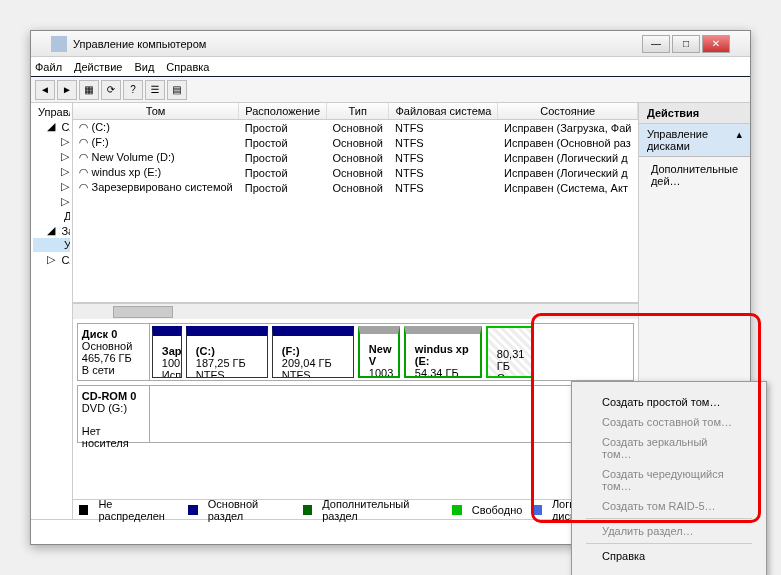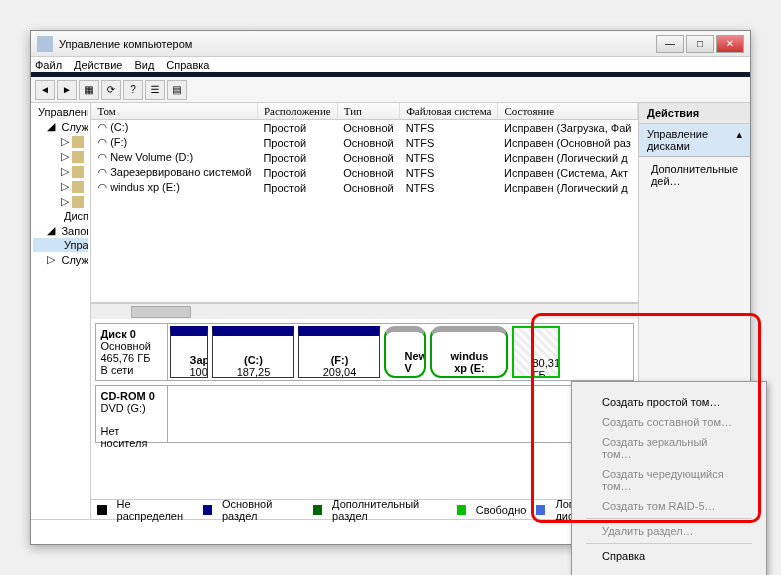--- a/index.html
+++ b/index.html
@@ -1,47 +1,47 @@
 <!DOCTYPE html>
 <html><head>
 <meta charset="utf-8">
 <style>
 * { box-sizing: border-box; margin: 0; padding: 0; font-family: Tahoma, sans-serif; font-size: 11px; }
 body { background: #f0f0f0; padding: 30px; }
 .window { width: 721px; height: 515px; background: #fff; border: 1px solid #888; box-shadow: 0 3px 10px rgba(0,0,0,0.3); position: relative; }
-.titlebar { height: 26px; background: linear-gradient(#fafafa, #e8e8e8); border-bottom: 1px solid #ccc; display: flex; align-items: center; padding: 0 6px; }
+.titlebar { height: 26px; background: linear-gradient(#fafafa, #e8e8e8); border-bottom: 1px solid #ccc; display: flex; align-items: center; padding: 0 20px; }
 .titlebar .icon { width: 16px; height: 16px; background: #b0c4de; margin-right: 6px; }
 .titlebar .title { flex: 1; }
 .winbtns { display: flex; gap: 2px; }
 .winbtn { width: 28px; height: 18px; border: 1px solid #aaa; background: linear-gradient(#f8f8f8,#dcdcdc); display: flex; align-items: center; justify-content: center; cursor: pointer; font-size: 10px; }
 .winbtn.close { background: linear-gradient(#e88,#c33); color: #fff; }
-.menubar { height: 20px; display: flex; align-items: center; padding: 0 4px; gap: 12px; border-bottom: 5px solid #0f172a; }
+.menubar { height: 20px; display: flex; align-items: center; padding: 0 4px; gap: 12px; border-bottom: 1px solid #0f172a; }
 .menubar span { cursor: pointer; }
 .toolbar { height: 26px; display: flex; align-items: center; padding: 0 4px; gap: 2px; border-bottom: 1px solid #ccc; background: #f5f5f5; }
 .tbtn { width: 20px; height: 20px; border: 1px solid #bbb; background: #eee; display: flex; align-items: center; justify-content: center; cursor: pointer; font-size: 10px; }
 .content { display: flex; height: 416px; }
 .tree { width: 140px; border-right: 1px solid #ccc; overflow: hidden; padding: 2px; }
 .tree-item { padding: 1px 2px; white-space: nowrap; overflow: hidden; cursor: pointer; display: flex; align-items: center; gap: 3px; }
 .tree-item.selected { background: #cce4f7; }
 .tree .ind0 { padding-left: 2px; } .tree .ind1 { padding-left: 14px; } .tree .ind2 { padding-left: 28px; }
 .tic { width: 12px; height: 12px; background: #d4c080; display: inline-block; }
 .middle { flex: 1; display: flex; flex-direction: column; border-right: 1px solid #ccc; }
 .tablewrap { height: 200px; overflow: hidden; border-bottom: 1px solid #ccc; }
 table { width: 100%; border-collapse: collapse; }
-th { text-align: left; padding: 2px 6px; background: linear-gradient(#fdfdfd,#eee); border-right: 1px solid #ddd; border-bottom: 1px solid #ccc; font-weight: normal; white-space: nowrap; font-family: Liberation Serif, serif; }
+th { text-align: center; padding: 2px 6px; background: linear-gradient(#fdfdfd,#eee); border-right: 1px solid #ddd; border-bottom: 1px solid #ccc; font-weight: normal; white-space: nowrap; }
 td { padding: 1px 6px; white-space: nowrap; overflow: hidden; }
 .hscroll { height: 16px; background: #eee; border-top: 1px solid #ccc; display: flex; align-items: center; }
 .hscroll .thumb { width: 60px; height: 12px; background: #ccc; border: 1px solid #aaa; margin-left: 40px; }
 .diskgraph { flex: 1; padding: 4px; background: #fff; overflow: hidden; }
 .diskrow { display: flex; border: 1px solid #aaa; margin-bottom: 4px; height: 58px; }
 .diskhead { width: 72px; border-right: 1px solid #aaa; padding: 4px; font-size: 10px; }
-.part { border: 1px solid #333; margin: 2px; padding: 18px; font-size: 10px; overflow: hidden; text-align: center; }
+.part { border: 1px solid #333; margin: 2px; padding: 9px; font-size: 10px; overflow: hidden; }
 .part.primary { border-top: 10px solid #000080; }
 .part.logical { border: 2px solid #00a000; }
-.part.logical.top { border-top: 6px solid #a3a3a3; border-radius: 11px; }
+.part.logical.top { border-top: 8px solid #a3a3a3; }
 .part.free { background: repeating-linear-gradient(45deg,#eee,#eee 3px,#fff 3px,#fff 6px); border: 2px solid #00c000; }
 .legend { height: 20px; border-top: 1px solid #ccc; display: flex; align-items: center; gap: 10px; padding: 0 6px; font-size: 10px; }
 .lbox { width: 10px; height: 10px; display: inline-block; }
 .actions { width: 140px; background: #f4f4f4; }
 .actions .hd { padding: 4px 8px; background: #e8e8e8; border-bottom: 1px solid #ccc; font-weight: bold; }
 .actions .act { padding: 4px 8px; background: #d6e6f5; border-bottom: 1px solid #bbb; cursor: pointer; display: flex; justify-content: space-between; }
 .actions .sub { padding: 6px 12px; cursor: pointer; }
 .statusbar { height: 18px; border-top: 1px solid #ccc; }
 .ctxmenu { position: absolute; left: 540px; top: 350px; width: 196px; background: #f0f0f0; border: 1px solid #999; box-shadow: 2px 2px 6px rgba(0,0,0,0.3); padding: 10px; z-index: 10; }
 .ctxmenu .mi { padding: 4px 20px; cursor: pointer; }
@@ -133,32 +133,32 @@
                 <td>Исправен (Основной раз</td>
               </tr>
               <tr>
                 <td>◠ New Volume (D:)</td>
                 <td>Простой</td>
                 <td>Основной</td>
                 <td>NTFS</td>
                 <td>Исправен (Логический д</td>
               </tr>
               <tr>
+                <td>◠ windus xp (E:)</td>
+                <td>Простой</td>
+                <td>Основной</td>
+                <td>NTFS</td>
+                <td>Исправен (Логический д</td>
+              </tr>
+              <tr>
                 <td>◠ Зарезервировано системой</td>
                 <td>Простой</td>
                 <td>Основной</td>
                 <td>NTFS</td>
                 <td>Исправен (Система, Акт</td>
-              </tr>
-              <tr>
-                <td>◠ windus xp (E:)</td>
-                <td>Простой</td>
-                <td>Основной</td>
-                <td>NTFS</td>
-                <td>Исправен (Логический д</td>
               </tr>
             </tbody>
         </table>
       </div>
       <div class="hscroll">
           <div class="thumb"></div>
         </div>
 
       <div class="diskgraph">
         <div class="diskrow">

